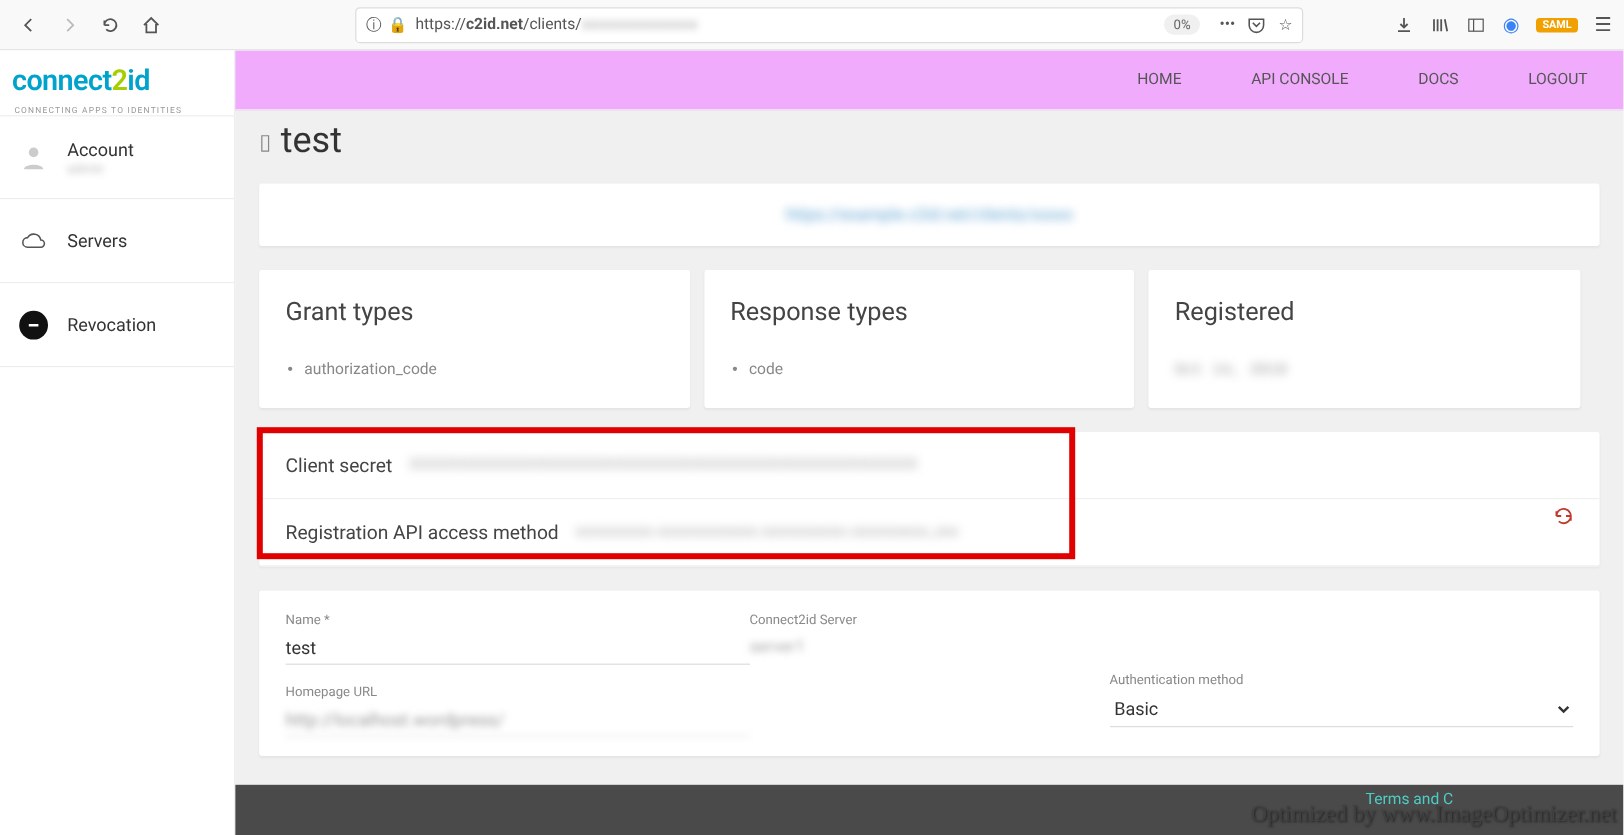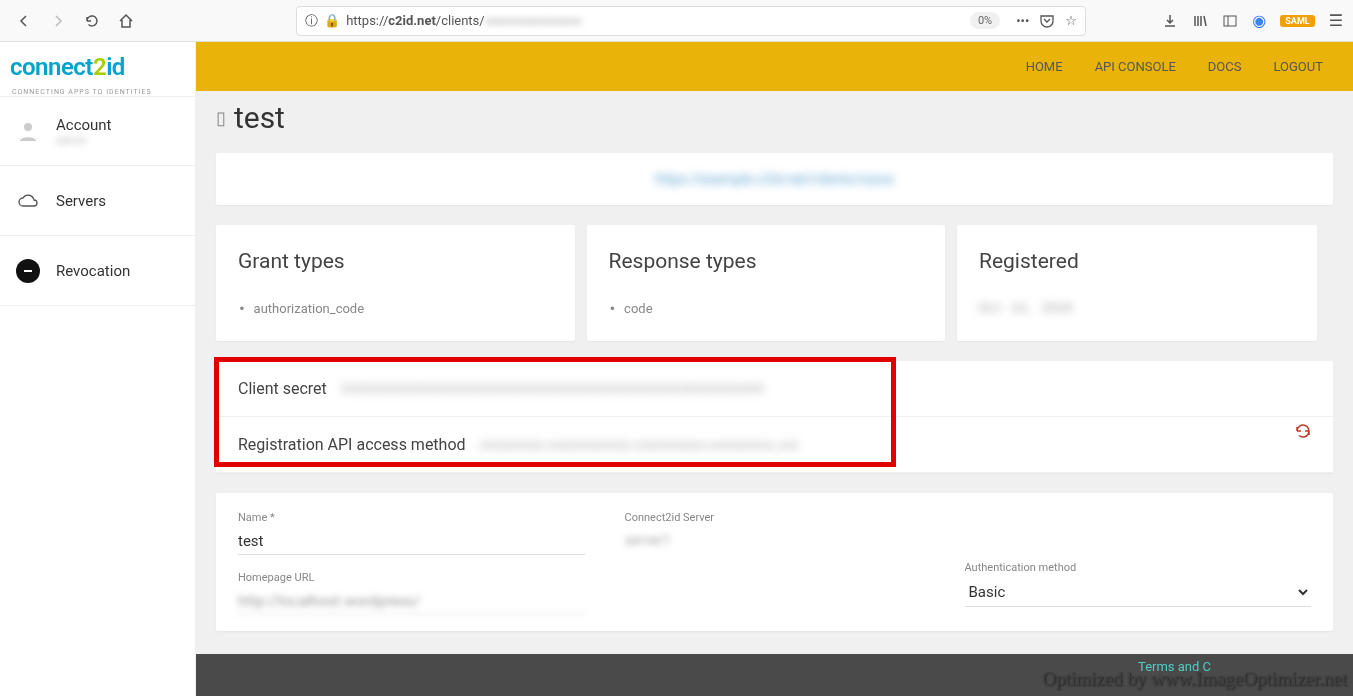--- a/index.html
+++ b/index.html
@@ -24,21 +24,21 @@
 .logo-sub { font-size: 7px; color: #999; letter-spacing: 1px; margin-top: -4px; padding-left: 12px; }
 .side-item { height: 70px; border-bottom: 1px solid #eee; display: flex; align-items: center; padding: 0 16px; gap: 16px; color: #333; cursor: pointer; }
 .side-item.first { border-top: 1px solid #eee; }
 .side-icon { width: 24px; height: 24px; display: flex; align-items: center; justify-content: center; color: #666; }
 .side-icon.dark { background: #111; border-radius: 50%; color: #fff; }
 .account-sub { font-size: 11px; color: #bbb; filter: blur(3px); }
 .side-label { font-size: 15px; color: #333; }
 .account-block { display: flex; flex-direction: column; }
 
 .main { flex: 1; background: #f0f0f0; position: relative; overflow: hidden; }
-.topnav { height: 50px; background: #eab308; display: flex; align-items: center; justify-content: flex-end; padding: 0 30px; gap: 32px; font-size: 13px; color: #555; border-bottom: 1px solid #eee; text-align: right; }
+.topnav { height: 50px; background: #f0abfc; display: flex; align-items: center; justify-content: flex-end; padding: 0 30px; gap: 58px; font-size: 13px; color: #555; border-bottom: 1px solid #eee; text-align: right; }
 .topnav a { color: #555; text-decoration: none; cursor: pointer; }
 
 .page { padding: 0 0 0 0; }
 .page-title { display: flex; align-items: center; gap: 8px; font-size: 30px; color: #333; padding: 8px 0 18px 20px; }
 .page-title .ticon { font-size: 18px; color: #888; }
 
 .banner { background: #fff; margin: 0 20px 20px 20px; height: 52px; border-radius: 2px; box-shadow: 0 1px 2px rgba(0,0,0,.05); display: flex; align-items: center; justify-content: center; }
 .banner-text { color: #5aa0d0; filter: blur(4px); font-size: 14px; }
 
 .cards-row { display: flex; gap: 12px; margin: 0 36px 20px 20px; }
@@ -49,21 +49,21 @@
 .card .val.blur { filter: blur(4px); color: #999; }
 
 .creds-card { background: #fff; margin: 0 20px 20px 20px; border-radius: 2px; box-shadow: 0 1px 2px rgba(0,0,0,.05); position: relative; }
 .creds-row { padding: 18px 22px; display: flex; align-items: center; gap: 14px; border-bottom: 1px solid #f0f0f0; }
 .creds-row:last-child { border-bottom: none; }
 .creds-label { font-size: 16px; color: #444; flex: 0 0 auto; }
 .creds-val { color: #aaa; filter: blur(4px); font-size: 13px; }
 .red-box { position: absolute; border: 5px solid #e00000; pointer-events: none; }
 .refresh-icon { position: absolute; right: 20px; top: 60px; color: #c0392b; }
 
-.form-card { background: #fff; margin: 0 20px; border-radius: 2px; box-shadow: 0 1px 2px rgba(0,0,0,.05); padding: 18px 22px 0 22px; display: flex; gap: 40px; flex-wrap: wrap; }
+.form-card { background: #fff; margin: 0 20px; border-radius: 2px; box-shadow: 0 1px 2px rgba(0,0,0,.05); padding: 18px 22px 0 22px; display: flex; flex-wrap: wrap; }
 .form-col { flex: 1; min-width: 300px; }
 .form-group { margin-bottom: 16px; }
 .form-label { font-size: 11px; color: #888; display: block; margin-bottom: 4px; }
 .form-input { width: 100%; border: none; border-bottom: 1px solid #ddd; font-size: 15px; padding: 4px 0; color: #333; outline: none; background: transparent; }
 .form-input.blur { filter: blur(3px); color: #999; }
 .form-static { font-size: 14px; color: #aaa; filter: blur(3px); padding: 4px 0; }
 .form-select { width: 100%; border: none; border-bottom: 1px solid #ddd; font-size: 15px; padding: 4px 0; color: #333; background: transparent; }
 
 .footer-bar { position: absolute; bottom: 0; left: 0; right: 0; height: 42px; background: #4a4a4a; }
 .footer-link { position: absolute; bottom: 22px; left: 942px; color: #4ecdc4; font-size: 13px; }

